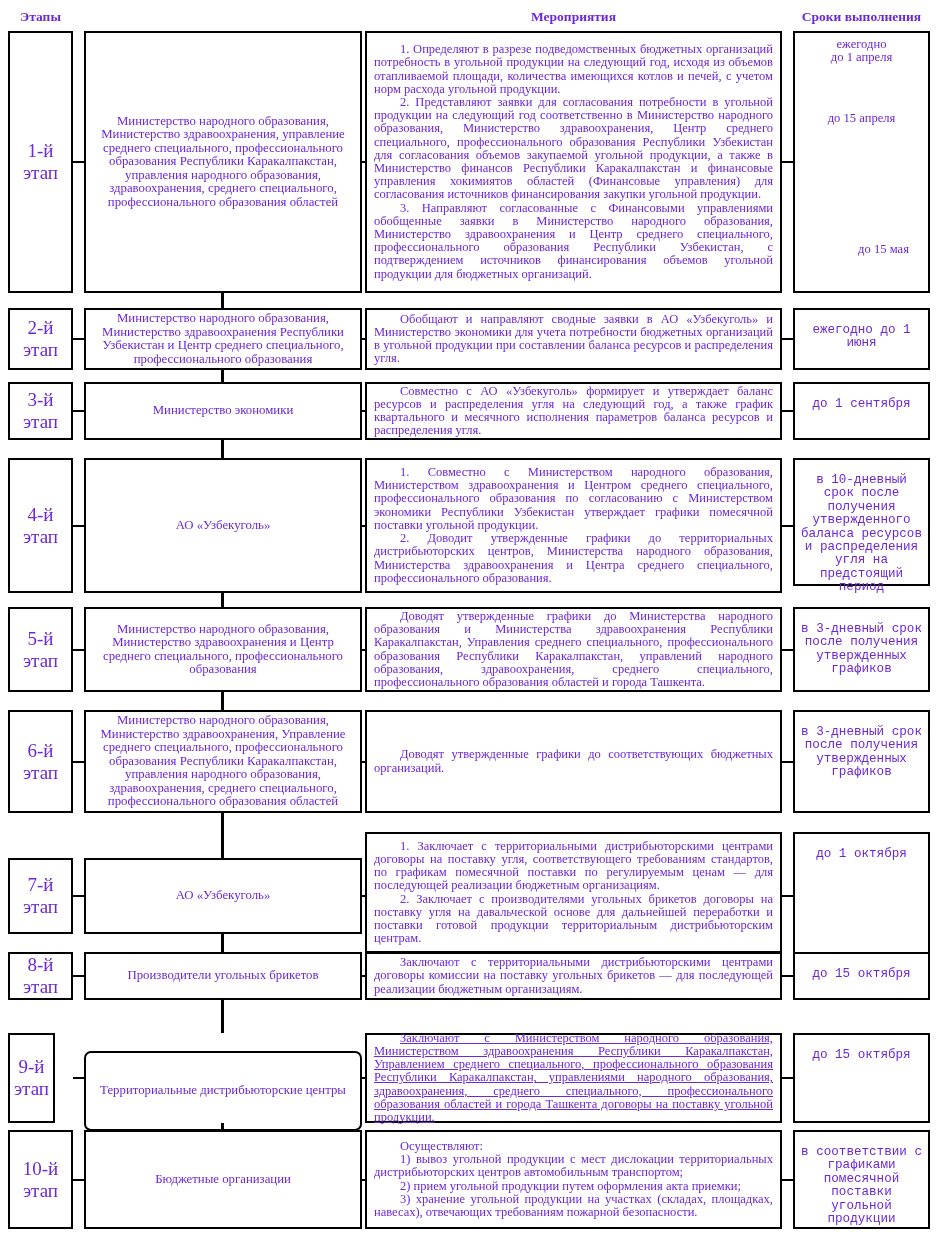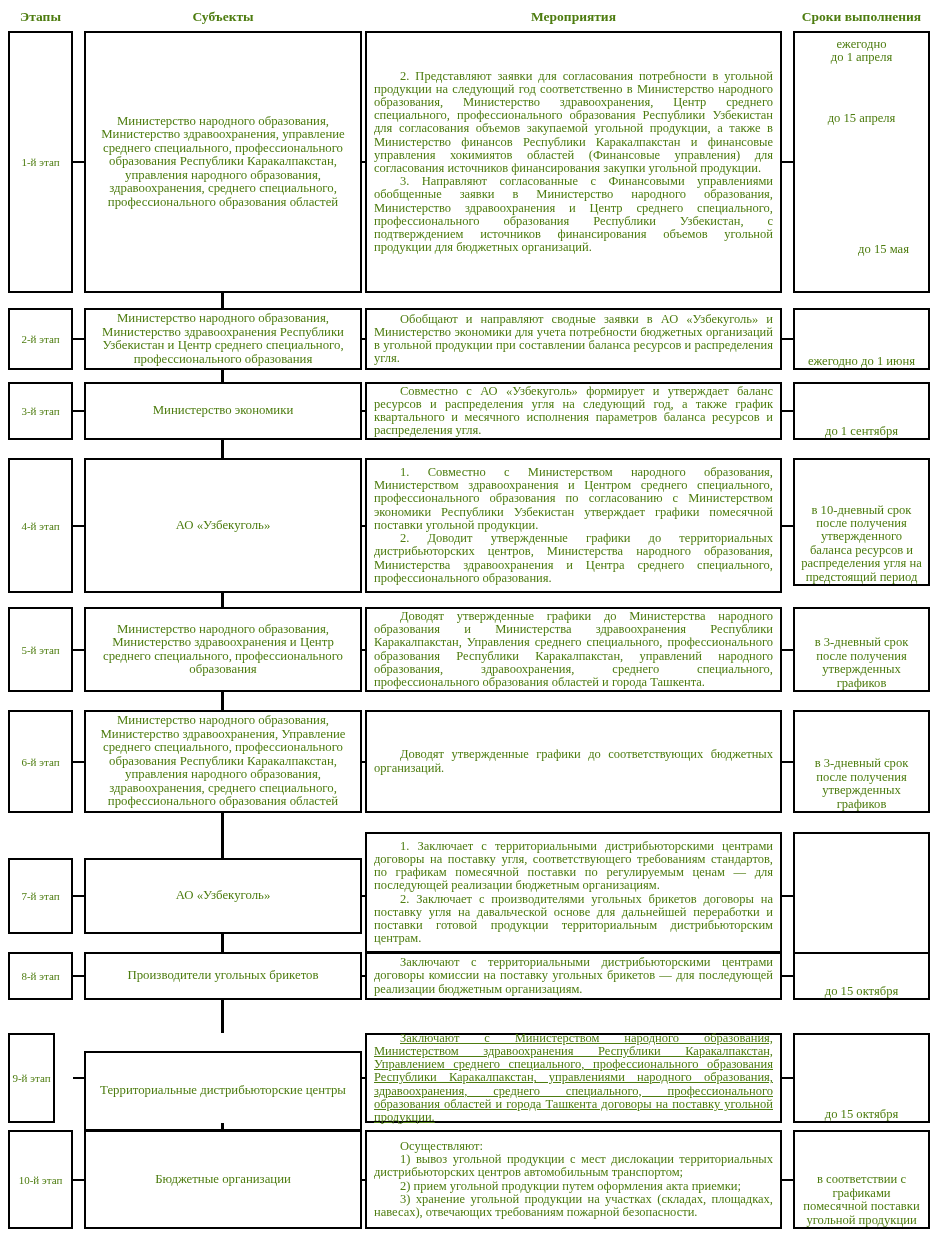--- a/index.html
+++ b/index.html
@@ -1,79 +1,79 @@
 <!DOCTYPE html>
 <html><head>
 <meta charset="utf-8">
 <style>
   html,body{margin:0;padding:0;background:#ffffff;}
   #page{
     position:relative;
     width:940px;height:1245px;
     background:#ffffff;
     font-family:"Liberation Serif","DejaVu Serif",serif;
-    color:#4d7c0f;
+    color:#6d28d9;
     overflow:hidden;
   }
   .hdr{
     position:absolute;top:8px;height:18px;
     font-weight:bold;font-size:13.5px;text-align:center;line-height:18px;
   }
   .box{
     position:absolute;
     border:2px solid #000;
     background:#fff;
     box-sizing:border-box;
   }
   .stage-box{
     display:flex;align-items:center;justify-content:center;
-    font-size:11px;text-align:center;
+    font-size:19px;text-align:center;
   }
   .subject-box{
     display:flex;align-items:center;justify-content:center;
     font-size:12.8px;line-height:13.5px;text-align:center;
     padding:1px 8px;
   }
   .act-box{
     display:flex;flex-direction:column;justify-content:center;
     font-size:12.5px;line-height:13.2px;
     padding:2px 7px;
   }
   .act-box p{
     margin:0;text-indent:26px;text-align:justify;
   }
   .dl-box{
     font-size:12.6px;line-height:13.4px;text-align:center;
   }
   .dl-center{
-    display:flex;align-items:flex-end;justify-content:center;
-    padding:0 4px;white-space:pre-line;
+    display:flex;align-items:flex-start;justify-content:center;
+    padding:14px 4px;white-space:pre-line;font-family:Liberation Mono, monospace;
   }
   .dl-item{
     position:absolute;left:0;right:0;
     text-align:center;white-space:pre-line;
   }
   .conn{position:absolute;background:#000;}
 </style>
 </head>
 <body>
 
 <div id="page">
   <div class="hdr" style="left:8px;width:65px;">Этапы</div>
-  <div class="hdr" style="left:84px;width:278px;">Субъекты</div>
   <div class="hdr" style="left:365px;width:417px;">Мероприятия</div>
   <div class="hdr" style="left:793px;width:137px;">Сроки выполнения</div>
   <div id="rows-root">
       <div class="box stage-box" style="left: 8px; width: 65px; top: 31px; height: 262px;">
         <span>1-й этап</span>
       </div>
       <div class="box subject-box" style="left: 84px; width: 278px; top: 31px; height: 262px;">
         <span>Министерство народного образования, Министерство здравоохранения, управление среднего специального, профессионального образования Республики Каракалпакстан, управления народного образования, здравоохранения, среднего специального, профессионального образования областей</span>
       </div>
       <div class="box act-box" style="left: 365px; width: 417px; top: 31px; height: 262px;">
+        <p>1. Определяют в разрезе подведомственных бюджетных организаций потребность в угольной продукции на следующий год, исходя из объемов отапливаемой площади, количества имеющихся котлов и печей, с учетом норм расхода угольной продукции.</p>
         <p>2. Представляют заявки для согласования потребности в угольной продукции на следующий год соответственно в Министерство народного образования, Министерство здравоохранения, Центр среднего специального, профессионального образования Республики Узбекистан для согласования объемов закупаемой угольной продукции, а также в Министерство финансов Республики Каракалпакстан и финансовые управления хокимиятов областей (Финансовые управления) для согласования источников финансирования закупки угольной продукции.</p>
         <p>3. Направляют согласованные с Финансовыми управлениями обобщенные заявки в Министерство народного образования, Министерство здравоохранения и Центр среднего специального, профессионального образования Республики Узбекистан, с подтверждением источников финансирования объемов угольной продукции для бюджетных организаций.</p>
       </div>
       <div class="box dl-box" style="left: 793px; width: 137px; top: 31px; height: 262px;">
         <div class="dl-item" style="top: 5px;">ежегодно
 до 1 апреля</div>
         <div class="dl-item" style="top: 79px;">до 15 апреля</div>
         <div class="dl-item" style="top: 210px; margin-left: 44px;">до 15 мая</div>
       </div>
       <div class="conn" style="left: 73px; top: 161px; width: 11px; height: 2px;"></div>
@@ -168,21 +168,21 @@
       <div class="box act-box" style="left: 365px; width: 417px; top: 952px; height: 48px;">
         <p>Заключают с территориальными дистрибьюторскими центрами договоры комиссии на поставку угольных брикетов — для последующей реализации бюджетным организациям.</p>
       </div>
       <div class="box dl-box dl-center" style="left: 793px; width: 137px; top: 952px; height: 48px;"><span>до 15 октября</span></div>
       <div class="conn" style="left: 73px; top: 975px; width: 11px; height: 2px;"></div>
       <div class="conn" style="left: 362px; top: 975px; width: 3px; height: 2px;"></div>
       <div class="conn" style="left: 782px; top: 975px; width: 11px; height: 2px;"></div>
       <div class="box stage-box" style="left: 8px; width: 47px; top: 1033px; height: 90px;">
         <span>9-й этап</span>
       </div>
-      <div class="box subject-box" style="left: 84px; width: 278px; top: 1051px; height: 80px;">
+      <div class="box subject-box" style="left: 84px; width: 278px; top: 1051px; height: 80px; border-radius: 7px;">
         <span>Территориальные дистрибьюторские центры</span>
       </div>
       <div class="box act-box" style="left: 365px; width: 417px; top: 1033px; height: 90px; text-decoration: underline;">
         <p>Заключают с Министерством народного образования, Министерством здравоохранения Республики Каракалпакстан, Управлением среднего специального, профессионального образования Республики Каракалпакстан, управлениями народного образования, здравоохранения, среднего специального, профессионального образования областей и города Ташкента договоры на поставку угольной продукции.</p>
       </div>
       <div class="box dl-box dl-center" style="left: 793px; width: 137px; top: 1033px; height: 90px;"><span>до 15 октября</span></div>
       <div class="conn" style="left: 73px; top: 1077px; width: 11px; height: 2px;"></div>
       <div class="conn" style="left: 362px; top: 1077px; width: 3px; height: 2px;"></div>
       <div class="conn" style="left: 782px; top: 1077px; width: 11px; height: 2px;"></div>
       <div class="box stage-box" style="left: 8px; width: 65px; top: 1130px; height: 99px;">

